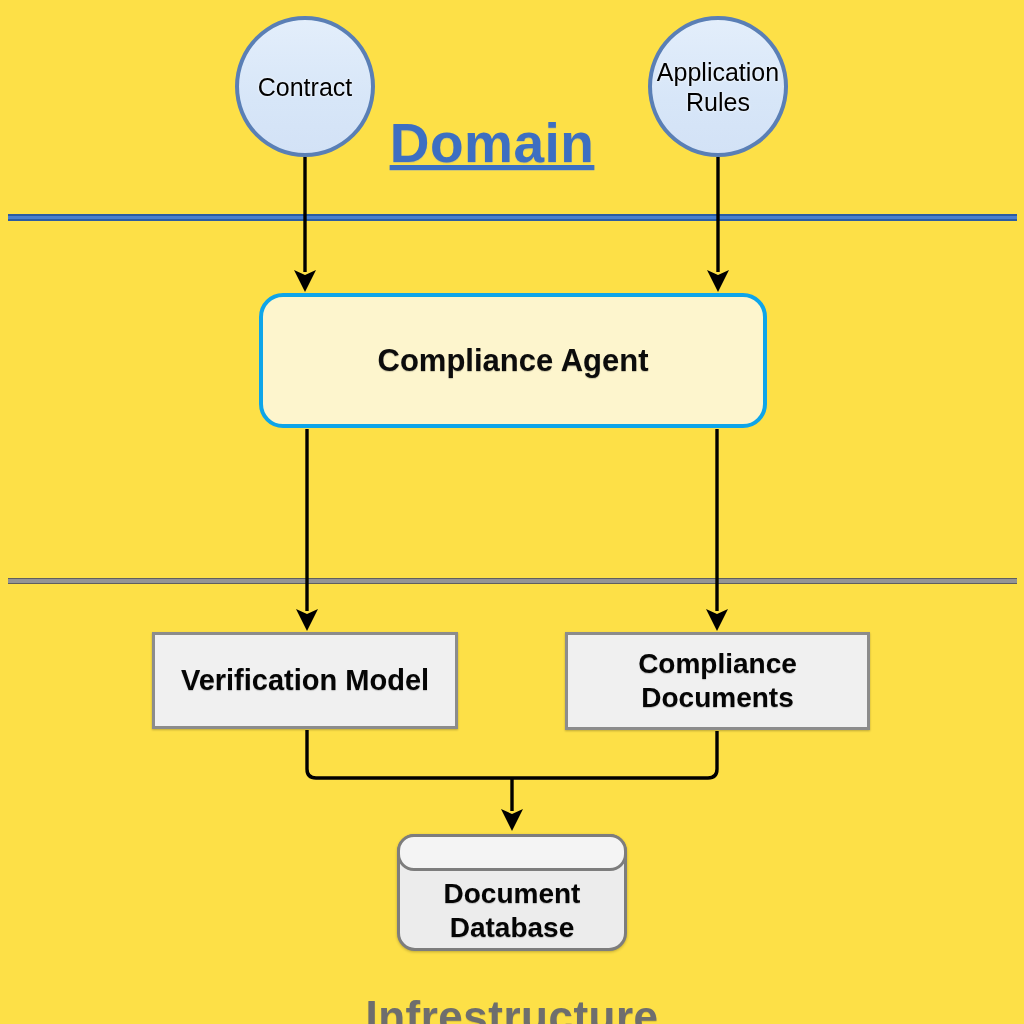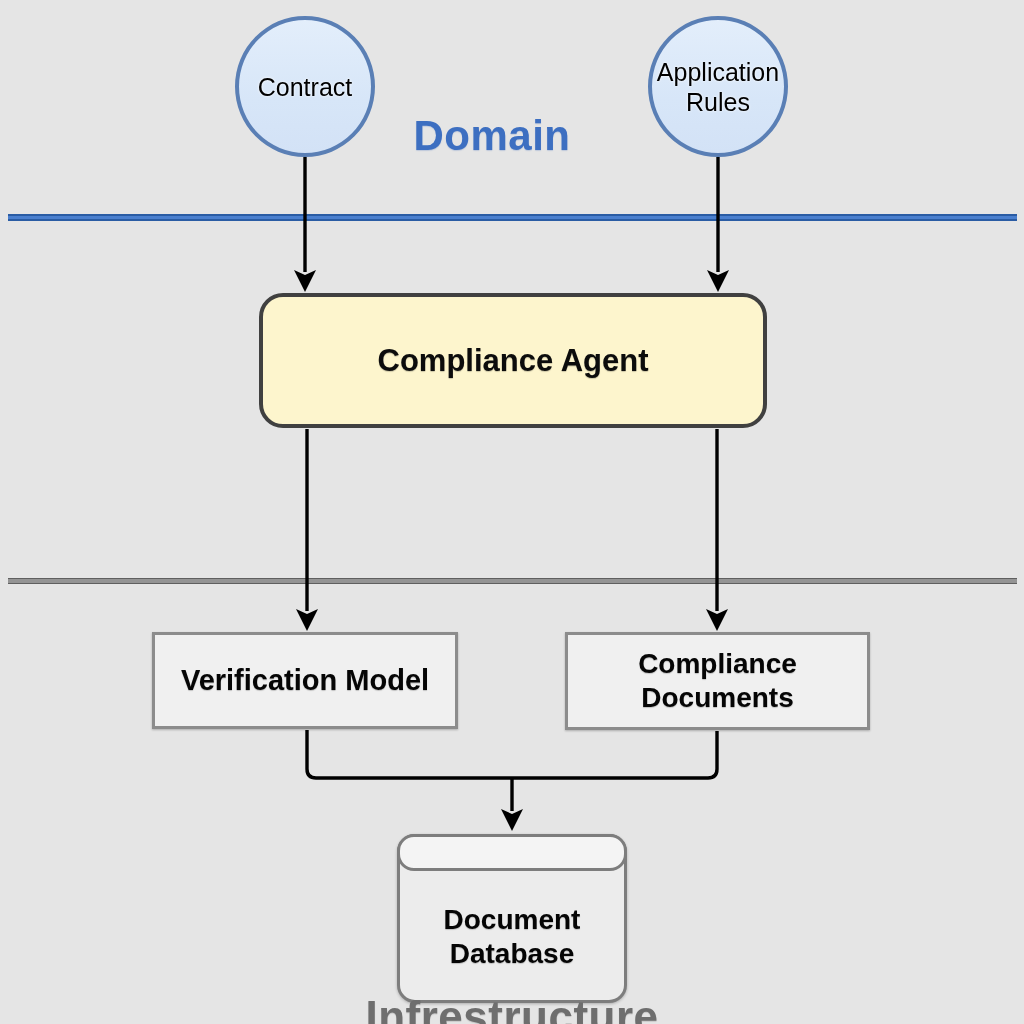--- a/index.html
+++ b/index.html
@@ -1,21 +1,21 @@
 <!DOCTYPE html>
 <html><head>
 <meta charset="utf-8">
 <style>
   html, body { margin: 0; padding: 0; background: #ffffff; }
   #stage {
     position: relative;
     width: 1024px;
     height: 1024px;
     overflow: hidden;
-    background: #e5e5e5;
+    background: #fde047;
     font-family: "Liberation Sans", "DejaVu Sans", sans-serif;
   }
   * { box-sizing: border-box; }
 
   
   .divider { position: absolute; left: 8px; width: 1009px; }
   .divider.blue {
     top: 214px; height: 7px;
     background: linear-gradient(to bottom, #2a5ca4 0%, #2a5ca4 22%, #4a7fce 22%, #4a7fce 78%, #2a5ca4 78%, #2a5ca4 100%);
   }
@@ -26,21 +26,21 @@
 
   
   .layer-label {
     position: absolute;
     width: 340px;
     text-align: center;
     font-weight: bold;
     line-height: 1.1;
     letter-spacing: 0.5px;
   }
-  .layer-label.domain  { left: 322px; top: 113px; font-size: 42px; color: #3d6fc1; text-shadow: 0 1px 1px rgba(120,150,200,0.35); }
+  .layer-label.domain  { left: 322px; top: 113px; font-size: 55px; color: #3d6fc1; text-shadow: 0 1px 1px rgba(120,150,200,0.35); text-decoration: underline; }
   .layer-label.application { left: 344px; top: 482px; font-size: 44px; color: #6e6e6e; text-shadow: 0 1px 1px rgba(0,0,0,0.15); }
   .layer-label.infrastructure { left: 342px; top: 993px; font-size: 44px; color: #6e6e6e; text-shadow: 0 1px 1px rgba(0,0,0,0.15); }
 
   
   #connectors { position: absolute; left: 0; top: 0; width: 1024px; height: 1024px; }
   .edge-line { stroke: #000000; stroke-width: 3.4; fill: none; }
   .edge-head { fill: #000000; stroke: none; }
 
   
   .circle-node {
@@ -55,21 +55,21 @@
   }
   .circle-node .node-label { padding: 0 10px; text-shadow: 0 0 3px #ffffff; }
   #node-contract { left: 235px; top: 16px; }
   #node-compliance-rules { left: 648px; top: 16px; }
 
   
   .agent-node {
     position: absolute;
     left: 259px; top: 293px; width: 508px; height: 135px;
     background: #fdf5cd;
-    border: 4px solid #404040;
+    border: 4px solid #0ea5e9;
     border-radius: 24px;
     display: flex; align-items: center; justify-content: center;
     font-size: 31px; font-weight: bold; color: #0c0c0c;
     text-shadow: 0 1px 1px rgba(0,0,0,0.2);
   }
 
   
   .gray-box {
     position: absolute;
     background: #f0f0f0;
@@ -81,21 +81,21 @@
     box-shadow: 0 1px 2px rgba(0,0,0,0.25);
     text-shadow: 0 1px 1px rgba(0,0,0,0.2);
   }
   #node-verification-model { left: 152px; top: 632px; width: 306px; height: 97px; }
   #node-compliance-documents { left: 565px; top: 632px; width: 305px; height: 98px; font-size: 28px; justify-content: center; }
   #node-compliance-documents .node-label { max-width: 200px; }
 
   
   .db-node {
     position: absolute;
-    left: 397px; top: 834px; width: 230px; height: 169px;
+    left: 397px; top: 834px; width: 230px; height: 117px;
   }
   .db-body {
     position: absolute; left: 0; top: 0; right: 0; bottom: 0;
     background: #ececec;
     border: 3px solid #7d7d7d;
     border-radius: 18px;
     box-shadow: 0 1px 3px rgba(0,0,0,0.25);
   }
   .db-header {
     position: absolute; left: 0; top: 0; right: 0; height: 37px;

